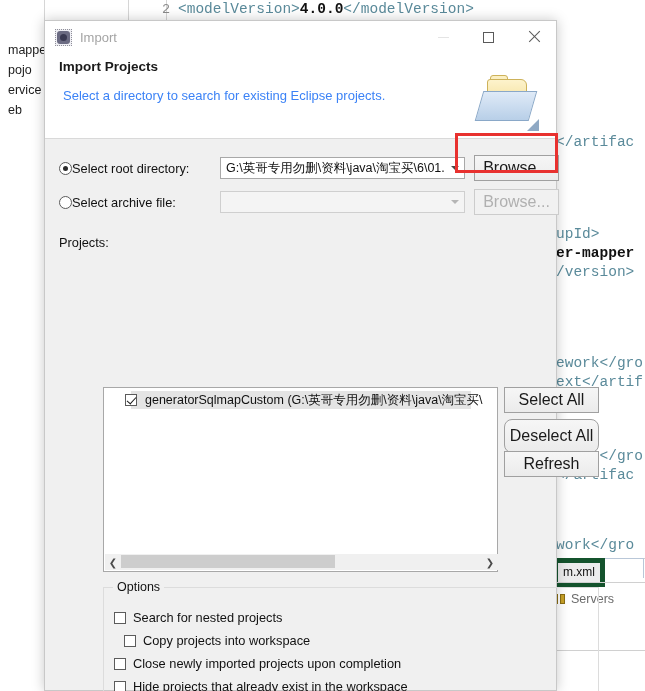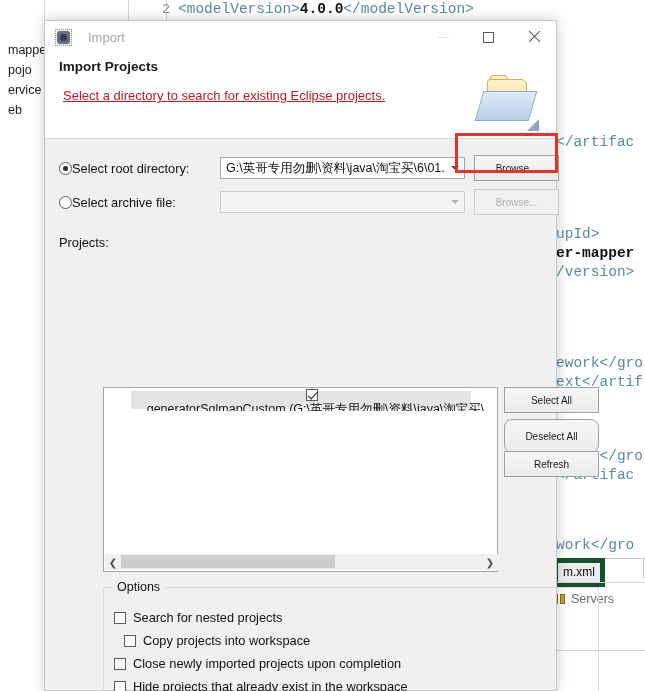--- a/index.html
+++ b/index.html
@@ -92,21 +92,21 @@
   }
   .title-icon .gear {
     position: absolute; left: 2px; top: 2px; width: 13px; height: 13px;
     background: #6b6b82; border-radius: 3px;
   }
   .title-icon .gdot {
     position: absolute; left: 5px; top: 5px; width: 7px; height: 7px;
     background: #3a3a52; border-radius: 50%;
   }
   .title-text {
-    margin-left: 16px; font-size: 13px; color: #a4a4a4;
+    margin-left: 8px; font-size: 13px; color: #a4a4a4;
   }
   .winbtns { position: absolute; right: 0; top: 0; height: 32px; display: flex; }
   .winbtn {
     width: 45px; height: 32px; display: flex; align-items: center; justify-content: center;
     color: #4a4a4a;
   }
   .winbtn.min { color: #e4e4e4; }
   .minglyph { width: 11px; height: 1px; background: currentColor; display: block; }
   .maxglyph { width: 11px; height: 11px; border: 1px solid #5a5a5a; display: block; }
   .closeglyph {
@@ -121,21 +121,21 @@
 
   .header {
     position: relative; background: #ffffff; height: 86px;
     border-bottom: 1px solid #d9d9d9;
     padding: 6px 0 0 14px;
   }
   .header h1 {
     margin: 0; font-size: 13.5px; font-weight: bold; color: #1a1a1a;
   }
   .header p {
-    margin: 14px 0 0 4px; font-size: 13px; color: #b91c1c; text-decoration: underline;
+    margin: 14px 0 0 4px; font-size: 13px; color: #3b82f6;
   }
   .hdr-folder {
     position: absolute; right: 13px; top: 26px; width: 66px; height: 52px;
   }
   .fback {
     position: absolute; left: 10px; top: 0px; width: 40px; height: 30px;
     background: linear-gradient(#fdf3cc, #f3dd94);
     border: 1px solid #cdb25a; border-radius: 3px 6px 0 0;
   }
   .ftab {
@@ -175,34 +175,34 @@
   .combo .arrow {
     position: absolute; right: 5px; top: 8px;
     width: 0; height: 0; border-left: 4px solid transparent;
     border-right: 4px solid transparent; border-top: 4px solid #4a4a4a;
   }
   .combo.disabled .arrow { border-top-color: #b5b5b5; }
 
   .btn {
     background: linear-gradient(#f6f6f6,#ebebeb);
     border: 1px solid #a0a0a0;
-    font-family: "Liberation Sans", sans-serif; font-size: 10px;
+    font-family: "Liberation Sans", sans-serif; font-size: 16px;
     color: #1a1a1a; 
     display: flex; align-items: center; justify-content: center;
   }
   .btn.disabled { color: #b0b0b0; border-color: #cccccc; background: #f1f1f1; }
 
   .lbl { font-size: 12.8px; color: #111; }
 
   .listbox {
     position: absolute; background: #ffffff; border: 1px solid #a8a8a8;
   }
   .listitem {
     position: absolute; left: 1px; top: 1px; height: 22px;
-    display: flex; align-items: center; padding-left: 20px; flex-direction: column;
+    display: flex; align-items: center; padding-left: 20px;
   }
   .listitem .sel {
     position: absolute; left: 26px; top: 2px; height: 18px;
     background: #e4e4e4;
   }
   .chk {
     width: 12px; height: 12px; background: #fff; border: 1px solid #5b5b5b;
     position: relative; flex: none;
   }
   .chk.on::after {

